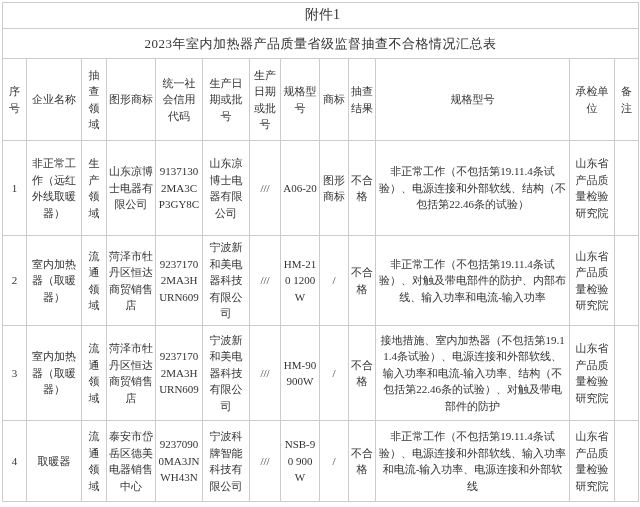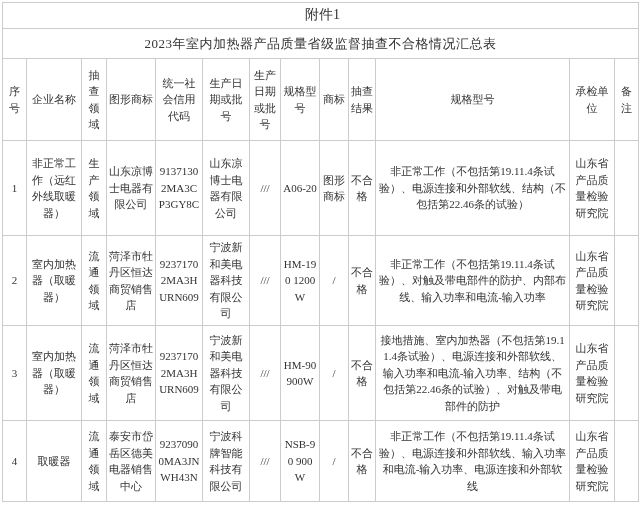--- a/index.html
+++ b/index.html
@@ -108,21 +108,21 @@
   </tr>
 
   <tr class="data-row-2">
     <td>2</td>
     <td>室内加热器（取暖器）</td>
     <td>流通领域</td>
     <td>菏泽市牡丹区恒达商贸销售店</td>
     <td>92371702MA3HURN609</td>
     <td>宁波新和美电器科技有限公司</td>
     <td>///</td>
-    <td>HM-190 1200W</td>
+    <td>HM-210 1200W</td>
     <td>/</td>
     <td>不合格</td>
     <td>非正常工作（不包括第19.11.4条试验）、对触及带电部件的防护、内部布线、输入功率和电流-输入功率</td>
     <td>山东省产品质量检验研究院</td>
     <td></td>
   </tr>
 
   <tr class="data-row-3">
     <td>3</td>
     <td>室内加热器（取暖器）</td>

